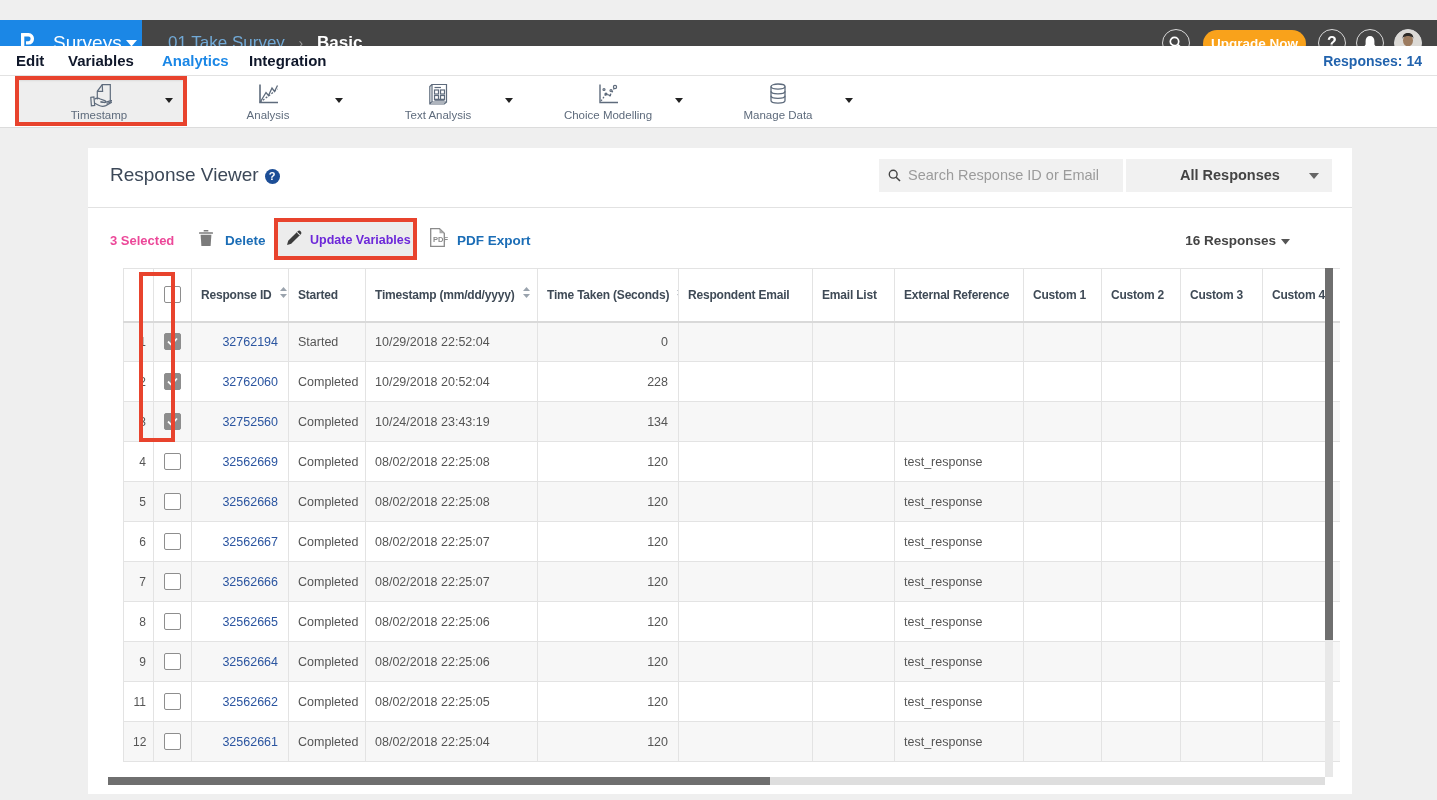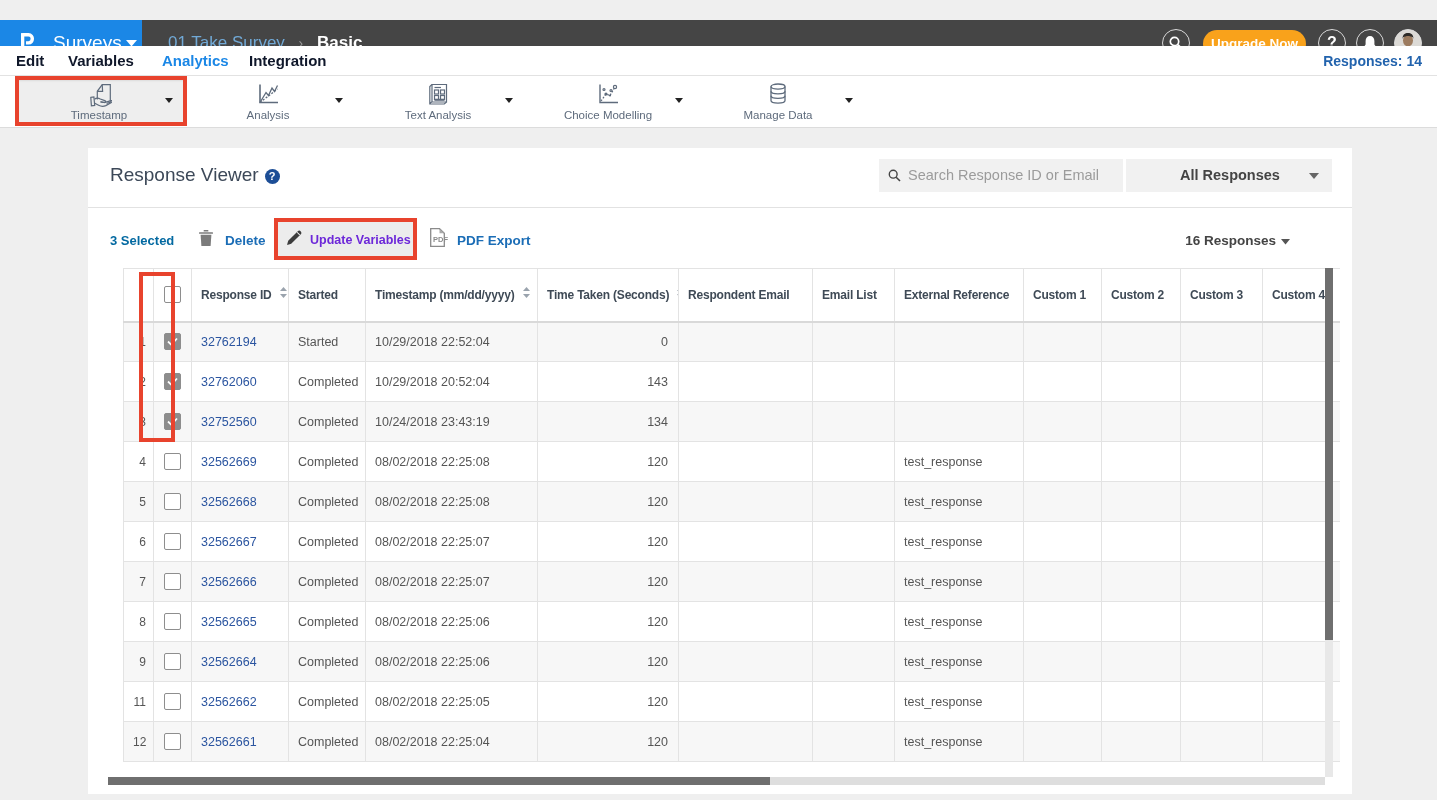--- a/index.html
+++ b/index.html
@@ -39,35 +39,35 @@
   #cardtitle { position:absolute; left:22px; top:16px; font-size:19px; color:#3c4858; }
   #qbadge { display:inline-block; width:15px; height:15px; background:#1d4e96; color:#fff; border-radius:50%; font-size:11px; font-weight:bold; text-align:center; line-height:15px; vertical-align:1px; margin-left:6px; }
   #titlediv { position:absolute; left:0; top:59px; width:1264px; height:1px; background:#e2e2e2; }
 
   #searchbox { position:absolute; left:791px; top:11px; width:244px; height:33px; background:#f1f1f1; color:#9b9b9b; font-size:14.5px; line-height:33px; }
   #allresp { position:absolute; left:1038px; top:11px; width:206px; height:33px; background:#f1f1f1; font-size:14.5px; font-weight:bold; color:#444; line-height:33px; }
 
   
   #actions { position:absolute; left:0; top:60px; width:1264px; height:60px; }
   .alink { color:#1b6db6; font-size:13.5px; font-weight:bold; }
-  #sel3 { position:absolute; left:22px; top:25px; font-size:13px; font-weight:bold; color:#0369a1; }
+  #sel3 { position:absolute; left:22px; top:25px; font-size:13px; font-weight:bold; color:#ec4899; }
   #updbox { position:absolute; left:190px; top:74px; width:135px; height:34px; background:#ececec; }
   #actions { z-index:2; }
   #sixteen { position:absolute; right:76px; top:25px; font-size:13.5px; font-weight:bold; color:#444; }
 
   
   #tblwrap { position:absolute; left:35px; top:120px; width:1217px; height:509px; overflow:hidden; }
   table { border-collapse:collapse; table-layout:fixed; width:1217px; font-size:12.5px; color:#555; }
   th, td { border:1px solid #e3e3e3; overflow:hidden; white-space:nowrap; }
   thead th { height:53px; font-size:12px; letter-spacing:-0.2px; color:#3f4a56; font-weight:bold; text-align:left; padding-left:9px; background:#fff; border-bottom:2px solid #d9d9d9; }
   tbody td { height:40px; padding:0 9px; }
   tbody tr:nth-child(odd) td { background:#f7f7f7; }
   tbody tr:nth-child(even) td { background:#fff; }
   td.num { text-align:right; color:#555; padding-right:7px; font-size:12px; }
-  td.rid { text-align:left; color:#2b55a0; padding-right:10px; }
+  td.rid { text-align:right; color:#2b55a0; padding-right:10px; }
   td.tt  { text-align:right; padding-right:10px; }
   .cb { display:inline-block; width:17px; height:17px; border:1.5px solid #8e8e8e; border-radius:2px; background:#fff; vertical-align:middle; }
   .cb.on { background:#8d8d8d; border-color:#8d8d8d; position:relative; }
   .sort { display:inline-block; margin-left:5px; vertical-align:1px; }
   .sort svg { display:block; }
 
   
   #vscroll { position:absolute; left:1237px; top:120px; width:8px; height:509px; background:#e8e8e8; }
   #vthumb { position:absolute; left:0; top:0; width:8px; height:372px; background:#6f6f6f; }
   #hscroll { position:absolute; left:20px; top:629px; width:1217px; height:8px; background:#dedede; }
@@ -292,21 +292,21 @@
             <td></td>
         </tr>
         <tr>
           <td class="num">2</td>
           <td style="padding:0;text-align:center"><span class="cb on"><svg width="17" height="17" viewBox="0 0 17 17" style="position:absolute;left:-1.5px;top:-1.5px">
                   <polyline points="4,8.5 7.3,11.8 13,5.5" fill="none" stroke="#fff" stroke-width="1.8"></polyline>
                 </svg></span></td>
           <td class="rid">32762060</td>
           <td>Completed</td>
           <td>10/29/2018 20:52:04</td>
-          <td class="tt">143</td>
+          <td class="tt">228</td>
           <td></td>
             <td></td>
           <td></td>
           <td></td>
             <td></td>
             <td></td>
             <td></td>
         </tr>
         <tr>
           <td class="num">3</td>

